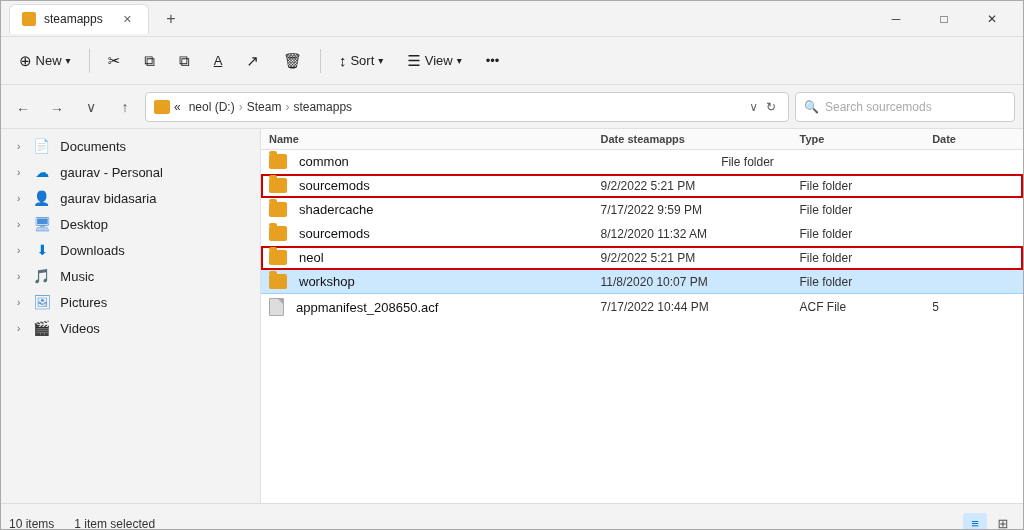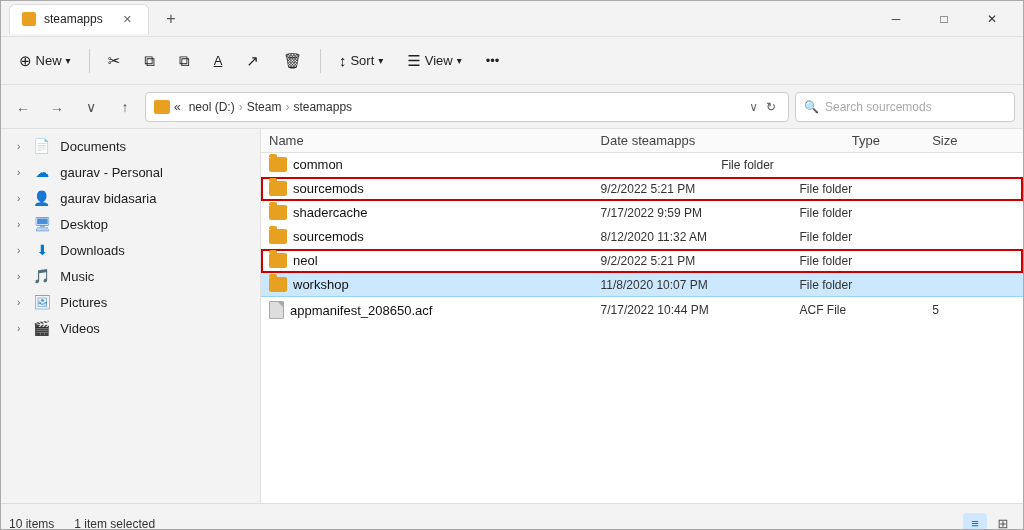--- a/index.html
+++ b/index.html
@@ -235,45 +235,46 @@
     .file-list-header {
       display: flex;
       align-items: center;
       padding: 4px 8px;
       border-bottom: 1px solid #e0e0e0;
       background: #fafafa;
       position: sticky;
       top: 0;
     }
     .file-list-header .col-sort {
-      font-size: 13px;
+      font-size: 11px;
       color: #444;
       cursor: pointer;
+      font-weight: bold;
     }
     .col-name { flex: 2; min-width: 200px; }
     .col-date { flex: 1.2; min-width: 140px; }
-    .col-type { flex: 0.8; min-width: 100px; text-align: center; }
+    .col-type { flex: 0.8; min-width: 100px; }
     .col-size { flex: 0.5; min-width: 60px; }
 
     .file-row {
       display: flex;
       align-items: center;
       padding: 4px 8px;
       cursor: pointer;
       border-bottom: 1px solid transparent;
     }
     .file-row.selected { background: #cce8ff; border-color: #99d1ff; }
     .file-row.highlighted-red {
       outline: 2px solid #cc0000;
       outline-offset: -2px;
     }
     .file-row .file-name {
       display: flex;
       align-items: center;
-      gap: 6px;
+      gap: 12px;
       flex: 2;
       min-width: 200px;
       font-size: 13px;
       color: #111;
     }
     .folder-icon-sm {
       width: 18px;
       height: 15px;
       background: #e8a020;
       border-radius: 2px;
@@ -470,21 +471,21 @@
       <span class="si-icon si-icon-vid">🎬</span>
       <span>Videos</span>
     </div>
   </div>
 
   <div class="file-panel">
     <div class="file-list-header">
       <div class="col-name col-sort">Name</div>
       <div class="col-date col-sort">Date steamapps</div>
       <div class="col-type col-sort">Type</div>
-      <div class="col-size col-sort">Size</div>
+      <div class="col-size col-sort">Date</div>
     </div>
 
     <div id="file-rows">
         <div class="file-row">
       <div class="file-name col-name">
         <span class="folder-icon-sm"></span>
         <span>common</span>
       </div>
       <div class="col-type-val">File folder</div>
       <div class="col-size-val"></div>

